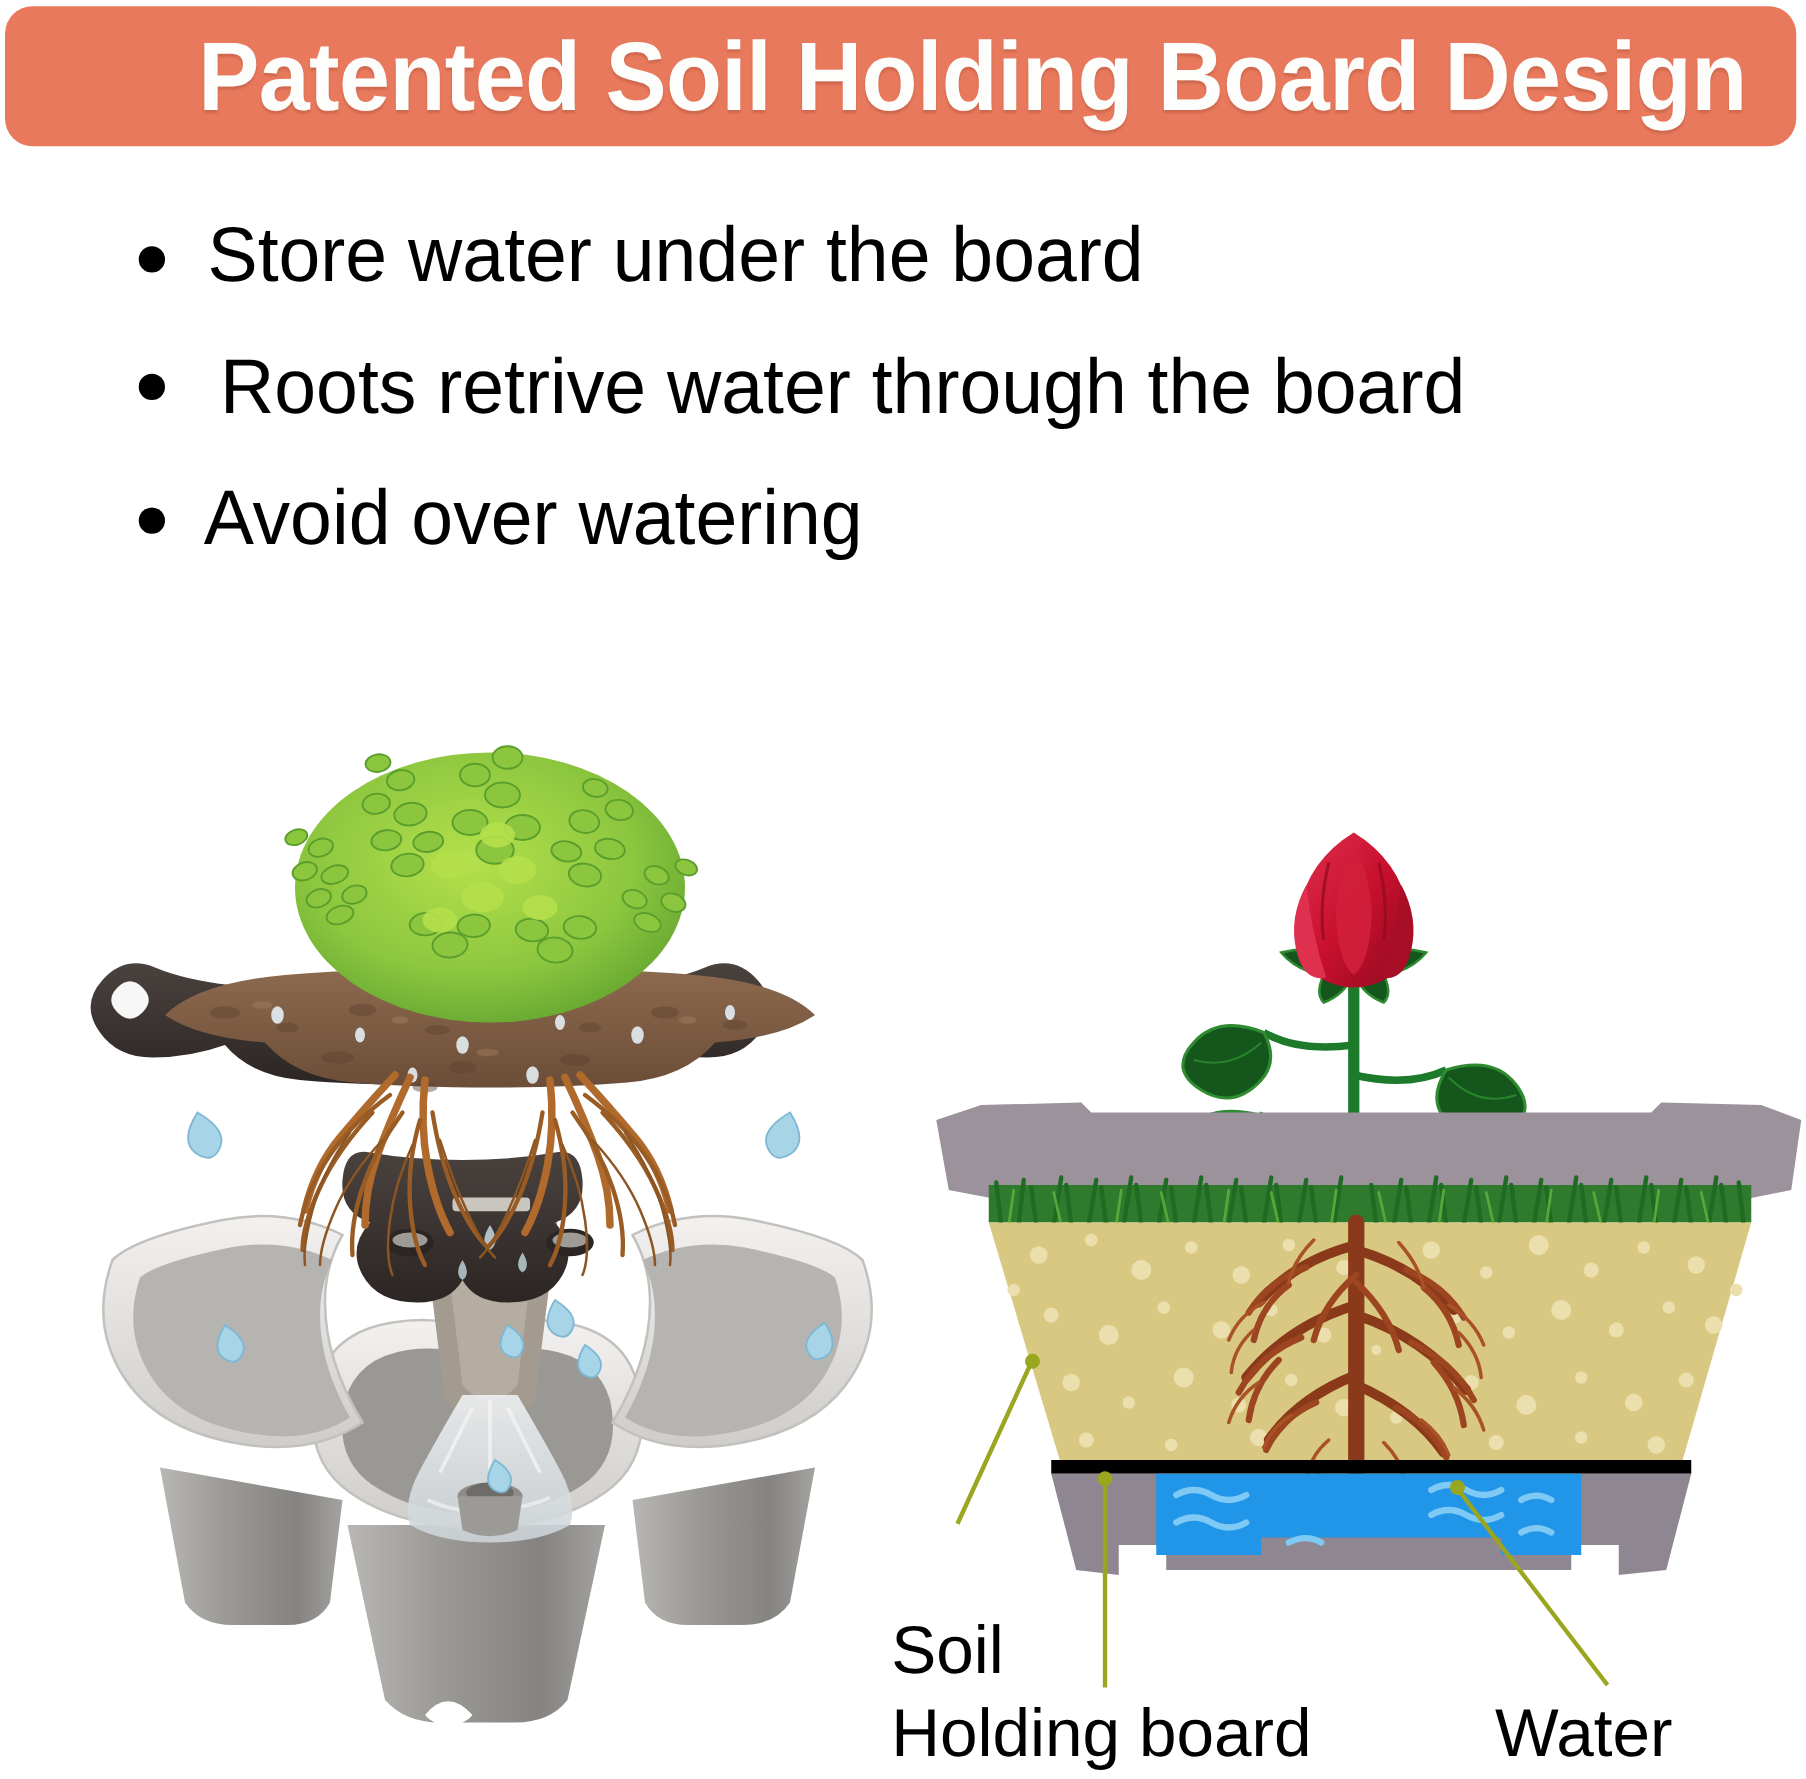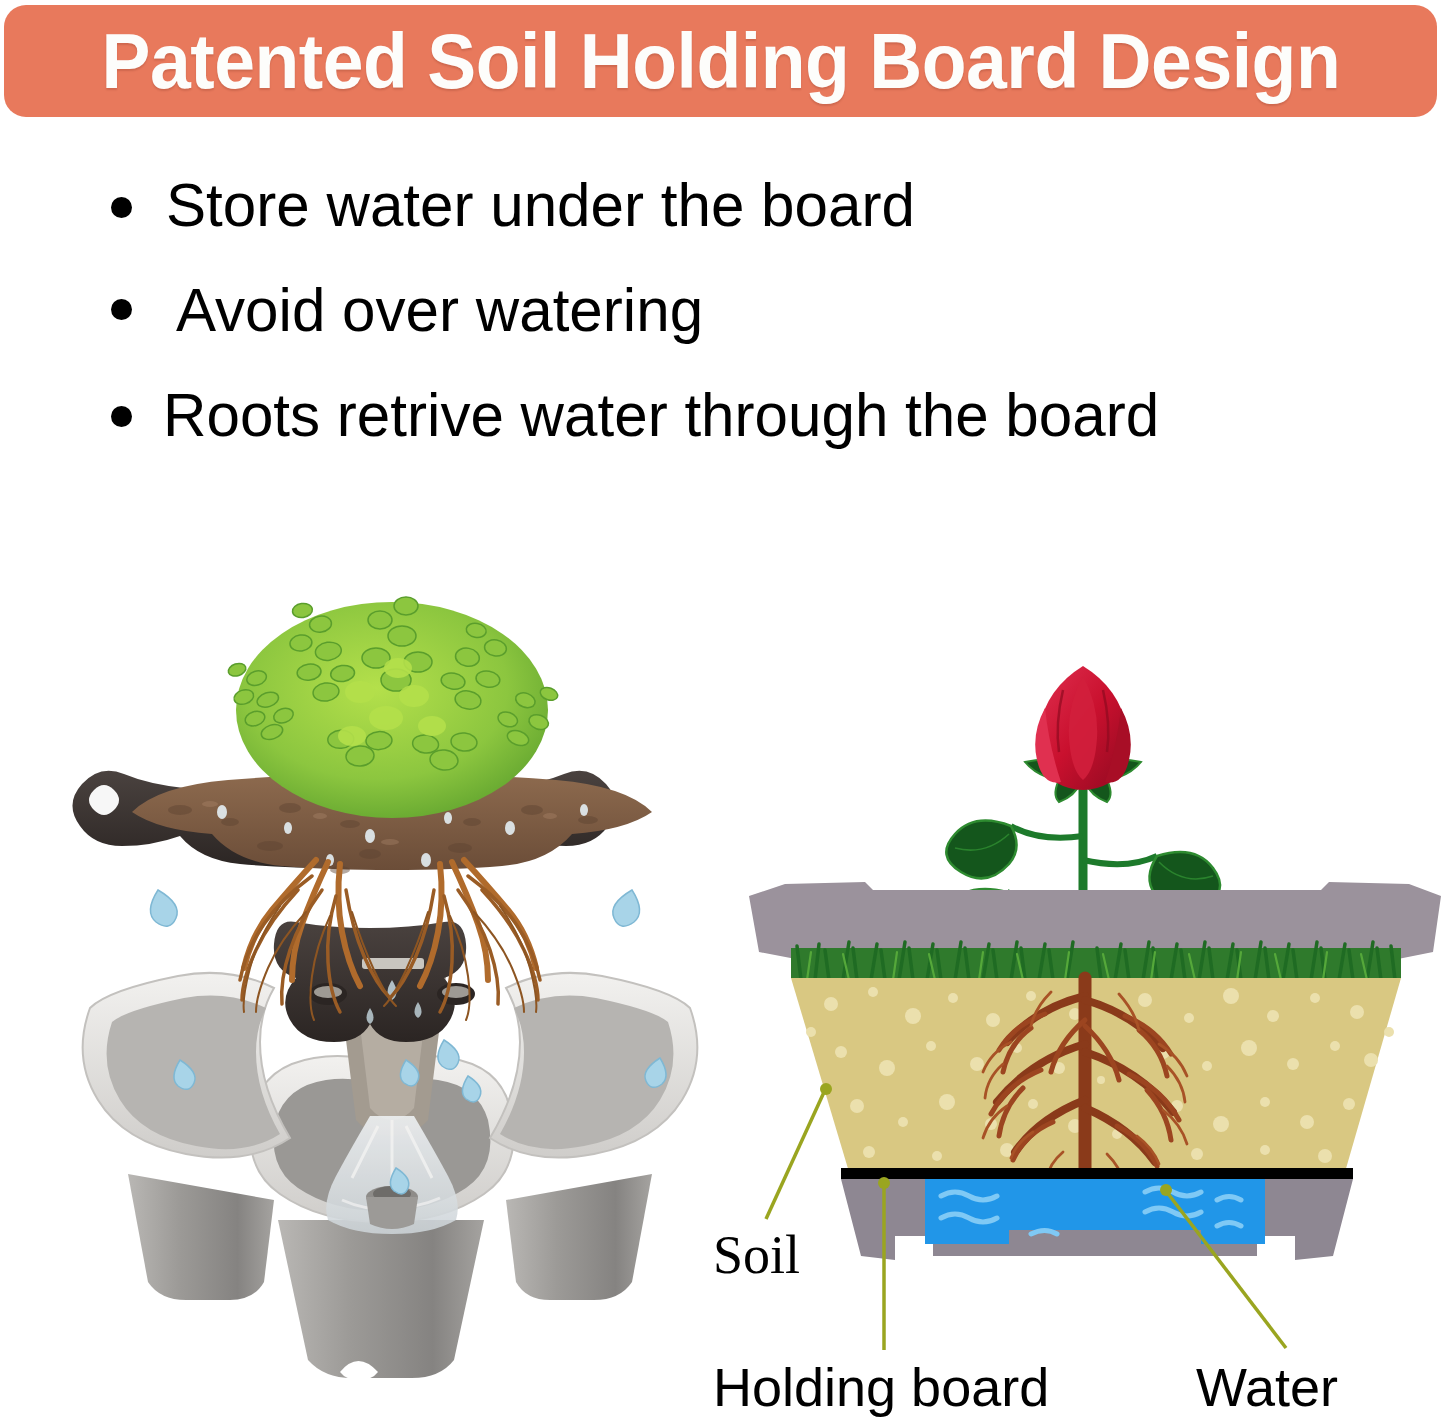--- a/index.html
+++ b/index.html
@@ -11,21 +11,21 @@
     overflow: hidden;
   }
   #page { position: relative; width: 1445px; height: 1423px; background: #fff; }
 
   
   .banner {
     position: absolute; left: 4px; top: 5px;
     width: 1433px; height: 112px;
     background: #e8795c;
     border-radius: 22px;
-    display: flex; align-items: center; justify-content: center;
+    display: flex; align-items: center; justify-content: flex-end;
   }
   .banner-title {
     color: #fdfdfb;
     font-family: "Liberation Sans Narrow", "Liberation Sans", sans-serif;
     font-weight: bold;
     font-size: 78px;
     line-height: 1;
     letter-spacing: -0.5px;
     transform: scaleX(0.94);
     white-space: nowrap;
@@ -69,21 +69,21 @@
 
   
   .callout {
     position: absolute;
     color: #000;
     font-family: "Liberation Sans", sans-serif;
     font-size: 54px;
     line-height: 1;
     white-space: nowrap;
   }
-  .callout-soil    { left: 713px;  top: 1228px; font-family: Liberation Serif, serif; }
+  .callout-soil    { left: 713px;  top: 1293px; }
   .callout-holding { left: 713px;  top: 1360px; }
   .callout-water   { left: 1196px; top: 1360px; }
 
   .leader { position: absolute; left: 0; top: 0; width: 1445px; height: 1423px; pointer-events: none; }
 </style>
 </head>
 <body>
 
 <div id="page">
 
@@ -91,25 +91,25 @@
     <span class="banner-title">Patented Soil Holding Board Design</span>
   </div>
 
   <div class="bullets">
     <div class="bullet-row">
       <span class="bullet-dot"></span>
       <span class="bullet-text">Store water under the board</span>
     </div>
     <div class="bullet-row">
       <span class="bullet-dot"></span>
-      <span class="bullet-text">Avoid over watering</span>
+      <span class="bullet-text">Roots retrive water through the board</span>
     </div>
     <div class="bullet-row">
       <span class="bullet-dot"></span>
-      <span class="bullet-text">Roots retrive water through the board</span>
+      <span class="bullet-text">Avoid over watering</span>
     </div>
   </div>
 
   <div class="panel-left">
     <svg viewBox="0 0 700 830" xmlns="http://www.w3.org/2000/svg">
       <defs>
         <linearGradient id="potBody" x1="0" y1="0" x2="1" y2="0">
           <stop offset="0" stop-color="#b9b7b4"></stop>
           <stop offset="0.35" stop-color="#9c9a97"></stop>
           <stop offset="0.75" stop-color="#858381"></stop>

